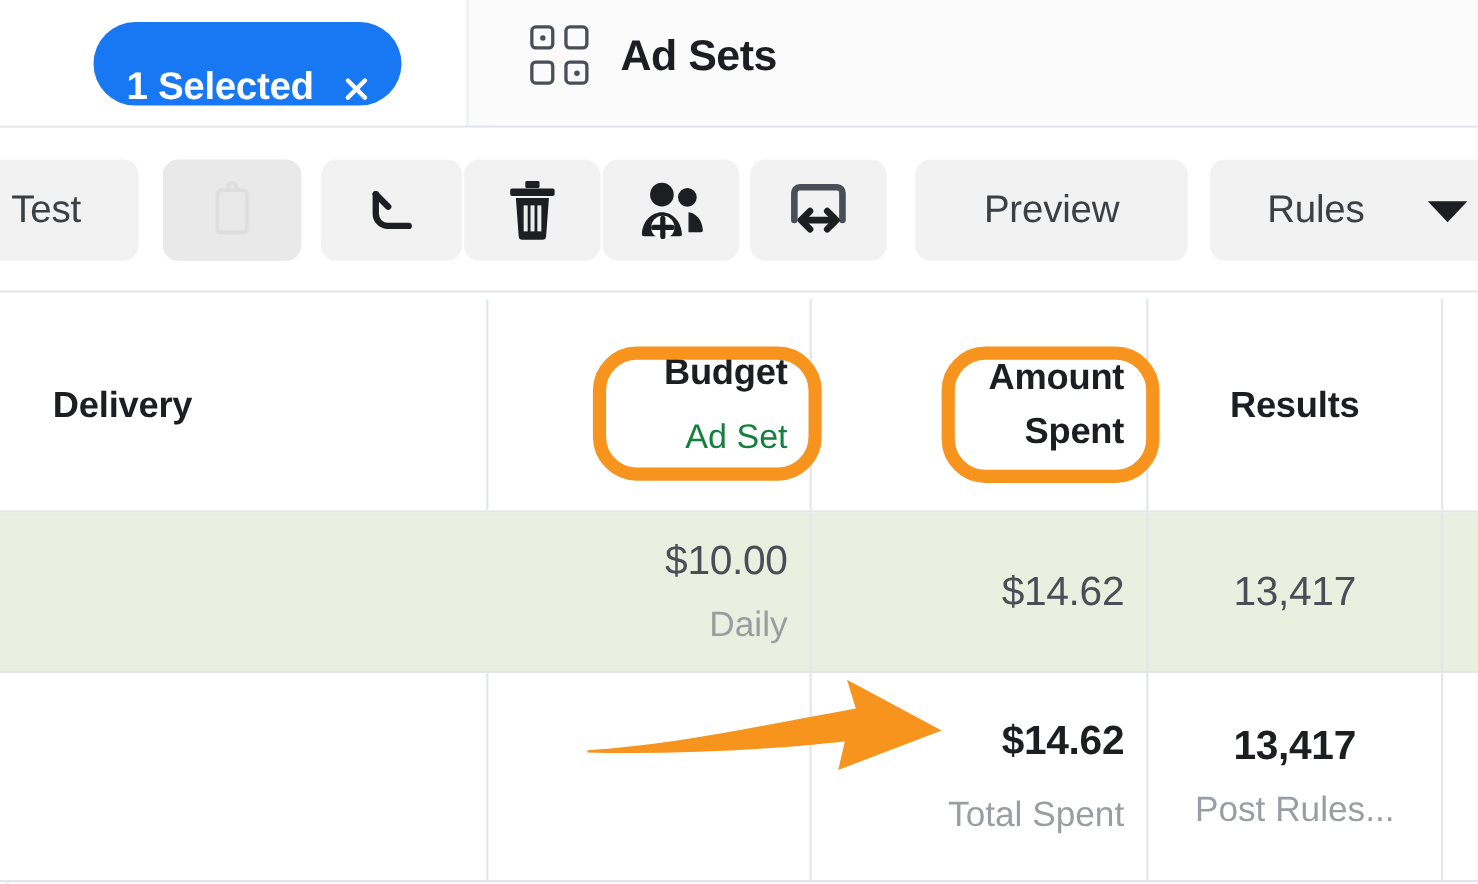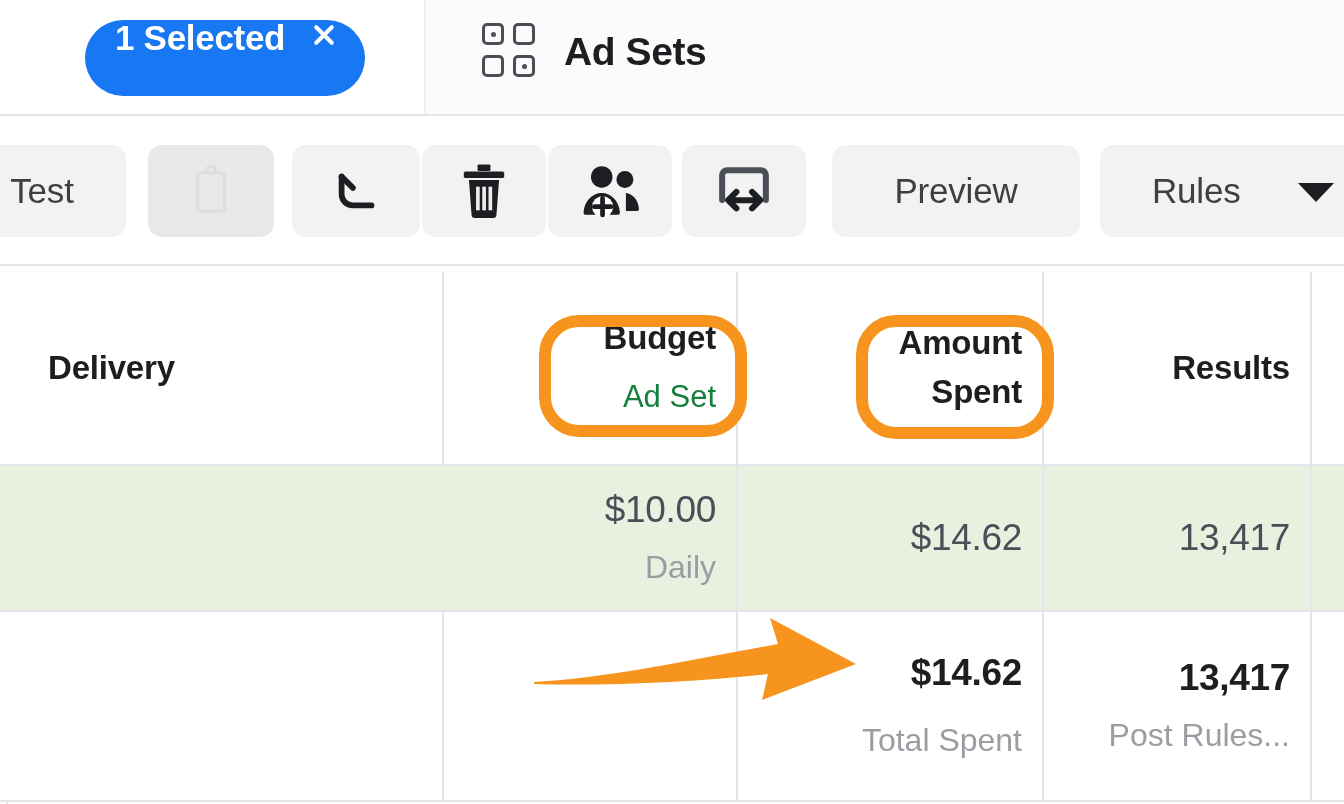--- a/index.html
+++ b/index.html
@@ -41,21 +41,21 @@
     box-sizing: border-box;
   }
   .selected-pill {
     position: absolute;
     left: 85px; top: 20px;
     height: 76px;
     padding: 0 26px 0 30px;
     border-radius: 40px;
     background: #1877f2;
     display: flex;
-    align-items: flex-start;
+    align-items: flex-end;
     gap: 24px;
     color: #ffffff;
     white-space: nowrap;
     cursor: pointer;
   }
   .selected-pill .pill-label {
     font-size: 35px;
     font-weight: 600;
     letter-spacing: -0.3px;
     line-height: 1;
@@ -197,21 +197,21 @@
     top: 0; bottom: 0;
     box-sizing: border-box;
     display: flex;
     flex-direction: column;
     justify-content: center;
     padding: 0 20px;
   }
   .cell.cdelivery { left: 8px;    width: 436px; align-items: flex-start; padding-left: 40px; border-right: 2px solid #e4e6eb; }
   .cell.cbudget   { left: 444px;  width: 294px; align-items: flex-end;  border-right: 2px solid #e4e6eb; }
   .cell.cspent    { left: 738px;  width: 306px; align-items: flex-end;  border-right: 2px solid #e4e6eb; gap: 10px; }
-  .cell.cresults  { left: 1044px; width: 268px; align-items: flex-end;  border-right: 2px solid #e4e6eb; }
+  .cell.cresults  { left: 1044px; width: 268px; align-items: center;  border-right: 2px solid #e4e6eb; }
   .cell.cextra    { left: 1312px; width: 32px; }
 
   .hd-main {
     font-size: 33px;
     font-weight: 700;
     color: #1c1e21;
     letter-spacing: -0.2px;
     line-height: 1.18;
     text-align: right;
     white-space: nowrap;

